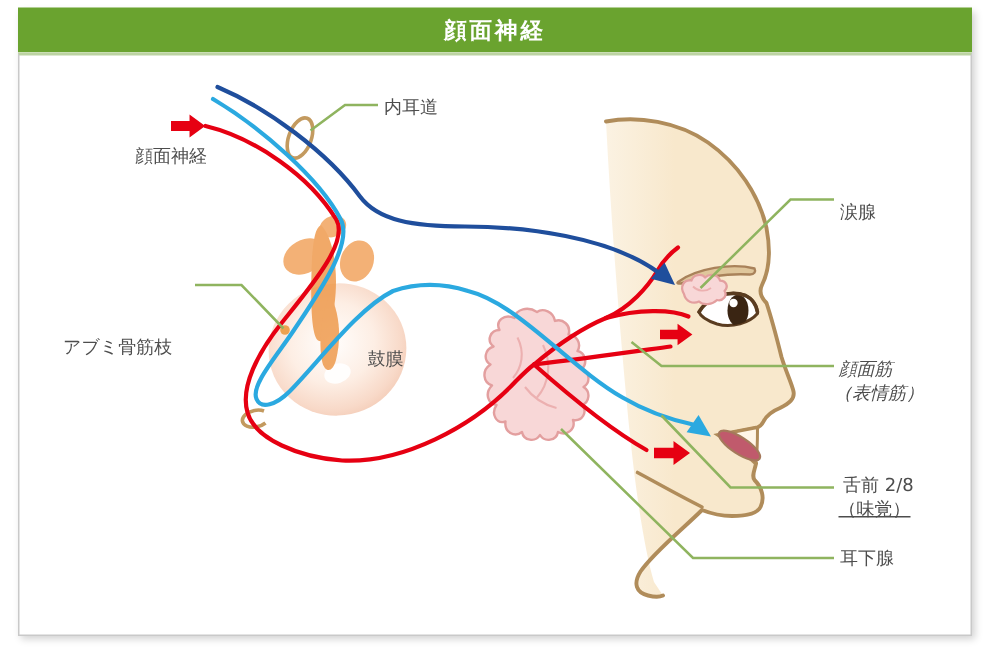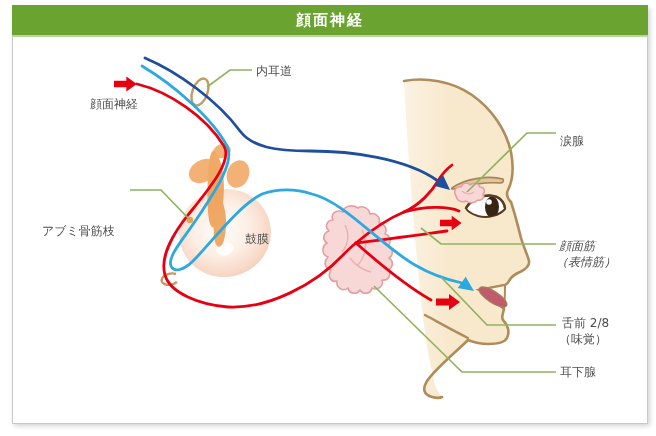--- a/index.html
+++ b/index.html
@@ -155,15 +155,15 @@
 <div class="lbl" style="left:256px;top:63px;">内耳道</div>
 <div class="lbl" style="left:42px;top:183px;margin-top:40px;">アブミ骨筋枝</div>
 <div class="lbl" style="left:245px;top:231px;">鼓膜</div>
 <div class="lbl" style="left:560px;top:133px;">涙腺</div>
 <div class="lbl" style="left:559px;top:238px;font-style:italic;">
   <div>顔面筋</div>
   <div style="margin-left:-3px;">（表情筋）</div>
 </div>
 <div class="lbl" style="left:562px;top:315px;">
   <div>舌前 2/8</div>
-  <div style="margin-left:-3px;">（味覚）</div>
+  <div style="margin-left:-3px;text-decoration:underline;">（味覚）</div>
 </div>
 <div class="lbl" style="left:560px;top:364px;">耳下腺</div>
 
 </body></html>

